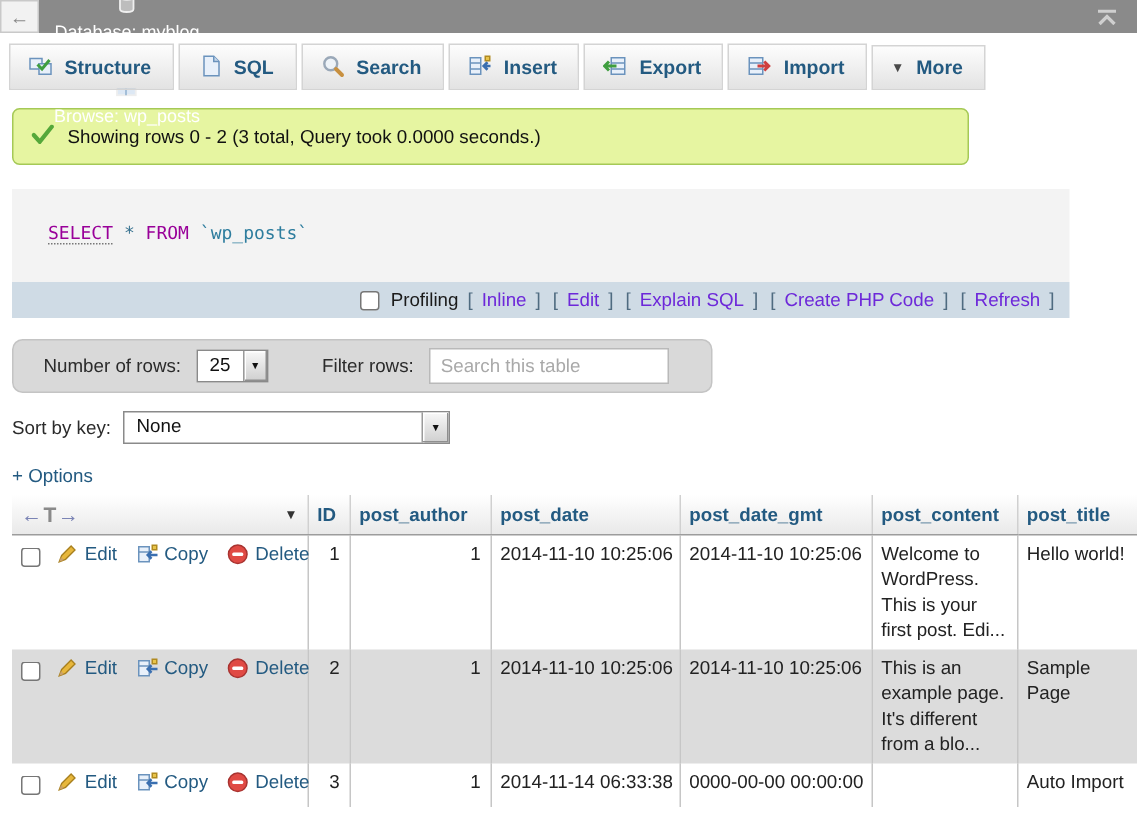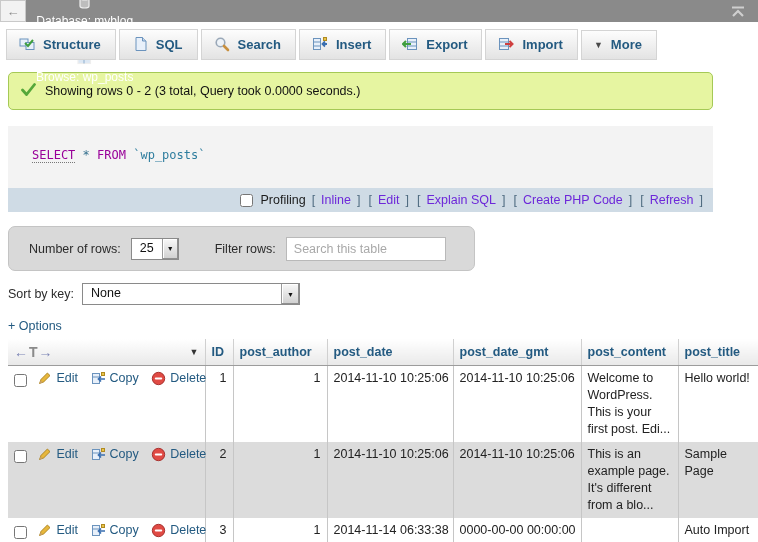--- a/index.html
+++ b/index.html
@@ -18,39 +18,39 @@
   
   .tabs { display:flex; align-items:flex-end; padding:4px 0 0 6px; gap:3px; background:#fff; height:38px; }
   .tab { display:inline-flex; align-items:center; gap:8px; padding:6px 14px 7px 12px;
     border:1px solid #d4d4d4; background:linear-gradient(#fdfdfd,#e3e3e3);
     color:#235a81; font-weight:bold; font-size:13px; cursor:pointer; white-space:nowrap; }
   .tab.active { background:#fff; border-color:#fff; }
   .tab .ic { display:inline-flex; }
   .morearrow { font-size:9px; color:#4a4a4a; }
 
   
-  .msg { margin:12px 0 0 8px; width:705px; height:38px; background:#e6f5a1;
+  .msg { margin:12px 0 0 8px; width:638px; height:38px; background:#e6f5a1;
     border:1px solid #a5c956; border-radius:5px; display:flex; align-items:center; gap:9px; padding-left:12px; font-size:12.5px; color:#111; }
 
   
   .querywrap { margin:16px 0 0 8px; width:705px; }
   .querybox { background:#f3f3f3; height:62px; padding:22px 0 0 24px;
     font-family:"DejaVu Sans Mono", monospace; font-size:12px; }
   .kw { color:#990099; }
   .kw.u { border-bottom:1px dotted #777; }
   .star { color:#35708e; }
   .ident { color:#2e7d9e;margin-top:44px; }
   .profbar { background:#cfdbe5; height:24px; display:flex; align-items:center;
     justify-content:flex-end; padding-right:8px; gap:4px; font-size:12.5px; color:#1b1b1b; }
   .profbar input { margin-right:3px; }
   .br { color:#4f6b80; margin:0 2px; }
   .plink { color:#6d28d9; cursor:pointer; text-decoration:none; }
 
   
-  .rowsbar { margin:14px 0 0 8px; width:467px; height:45px; background:#d9d9d9;
+  .rowsbar { margin:14px 0 0 8px; width:467px; height:36px; background:#d9d9d9;
     border:1px solid #c4c4c4; border-radius:7px; display:flex; align-items:center; padding-left:20px; gap:10px; color:#2b2b2b; }
   .pma-select { display:inline-flex; align-items:stretch; background:#fff; border:1px solid #8a8a8a; height:22px; cursor:pointer; }
   .pma-select .val { padding:2px 8px 0 8px; font-size:12.5px; flex:1; color:#111; }
   .pma-select .btn { width:18px; background:linear-gradient(#f8f8f8,#cfcfcf); border-left:1px solid #9a9a9a;
     box-shadow:inset -1px -1px 0 #8f8f8f, inset 1px 1px 0 #fff; display:flex; align-items:center; justify-content:center; font-size:7px; color:#111; }
   .filterinput { width:160px; height:24px; border:1px solid #b9b9b9; padding:0 7px; font-size:12.5px; color:#444;
     font-family:"Liberation Sans", sans-serif; }
   .filterinput::placeholder { color:#a9a9a9; }
   .sortrow { margin:12px 0 0 8px; display:flex; align-items:center; gap:8px; color:#2b2b2b; }
   .options { display:block; margin:14px 0 0 8px; color:#235a81; cursor:pointer; text-decoration:none; }

